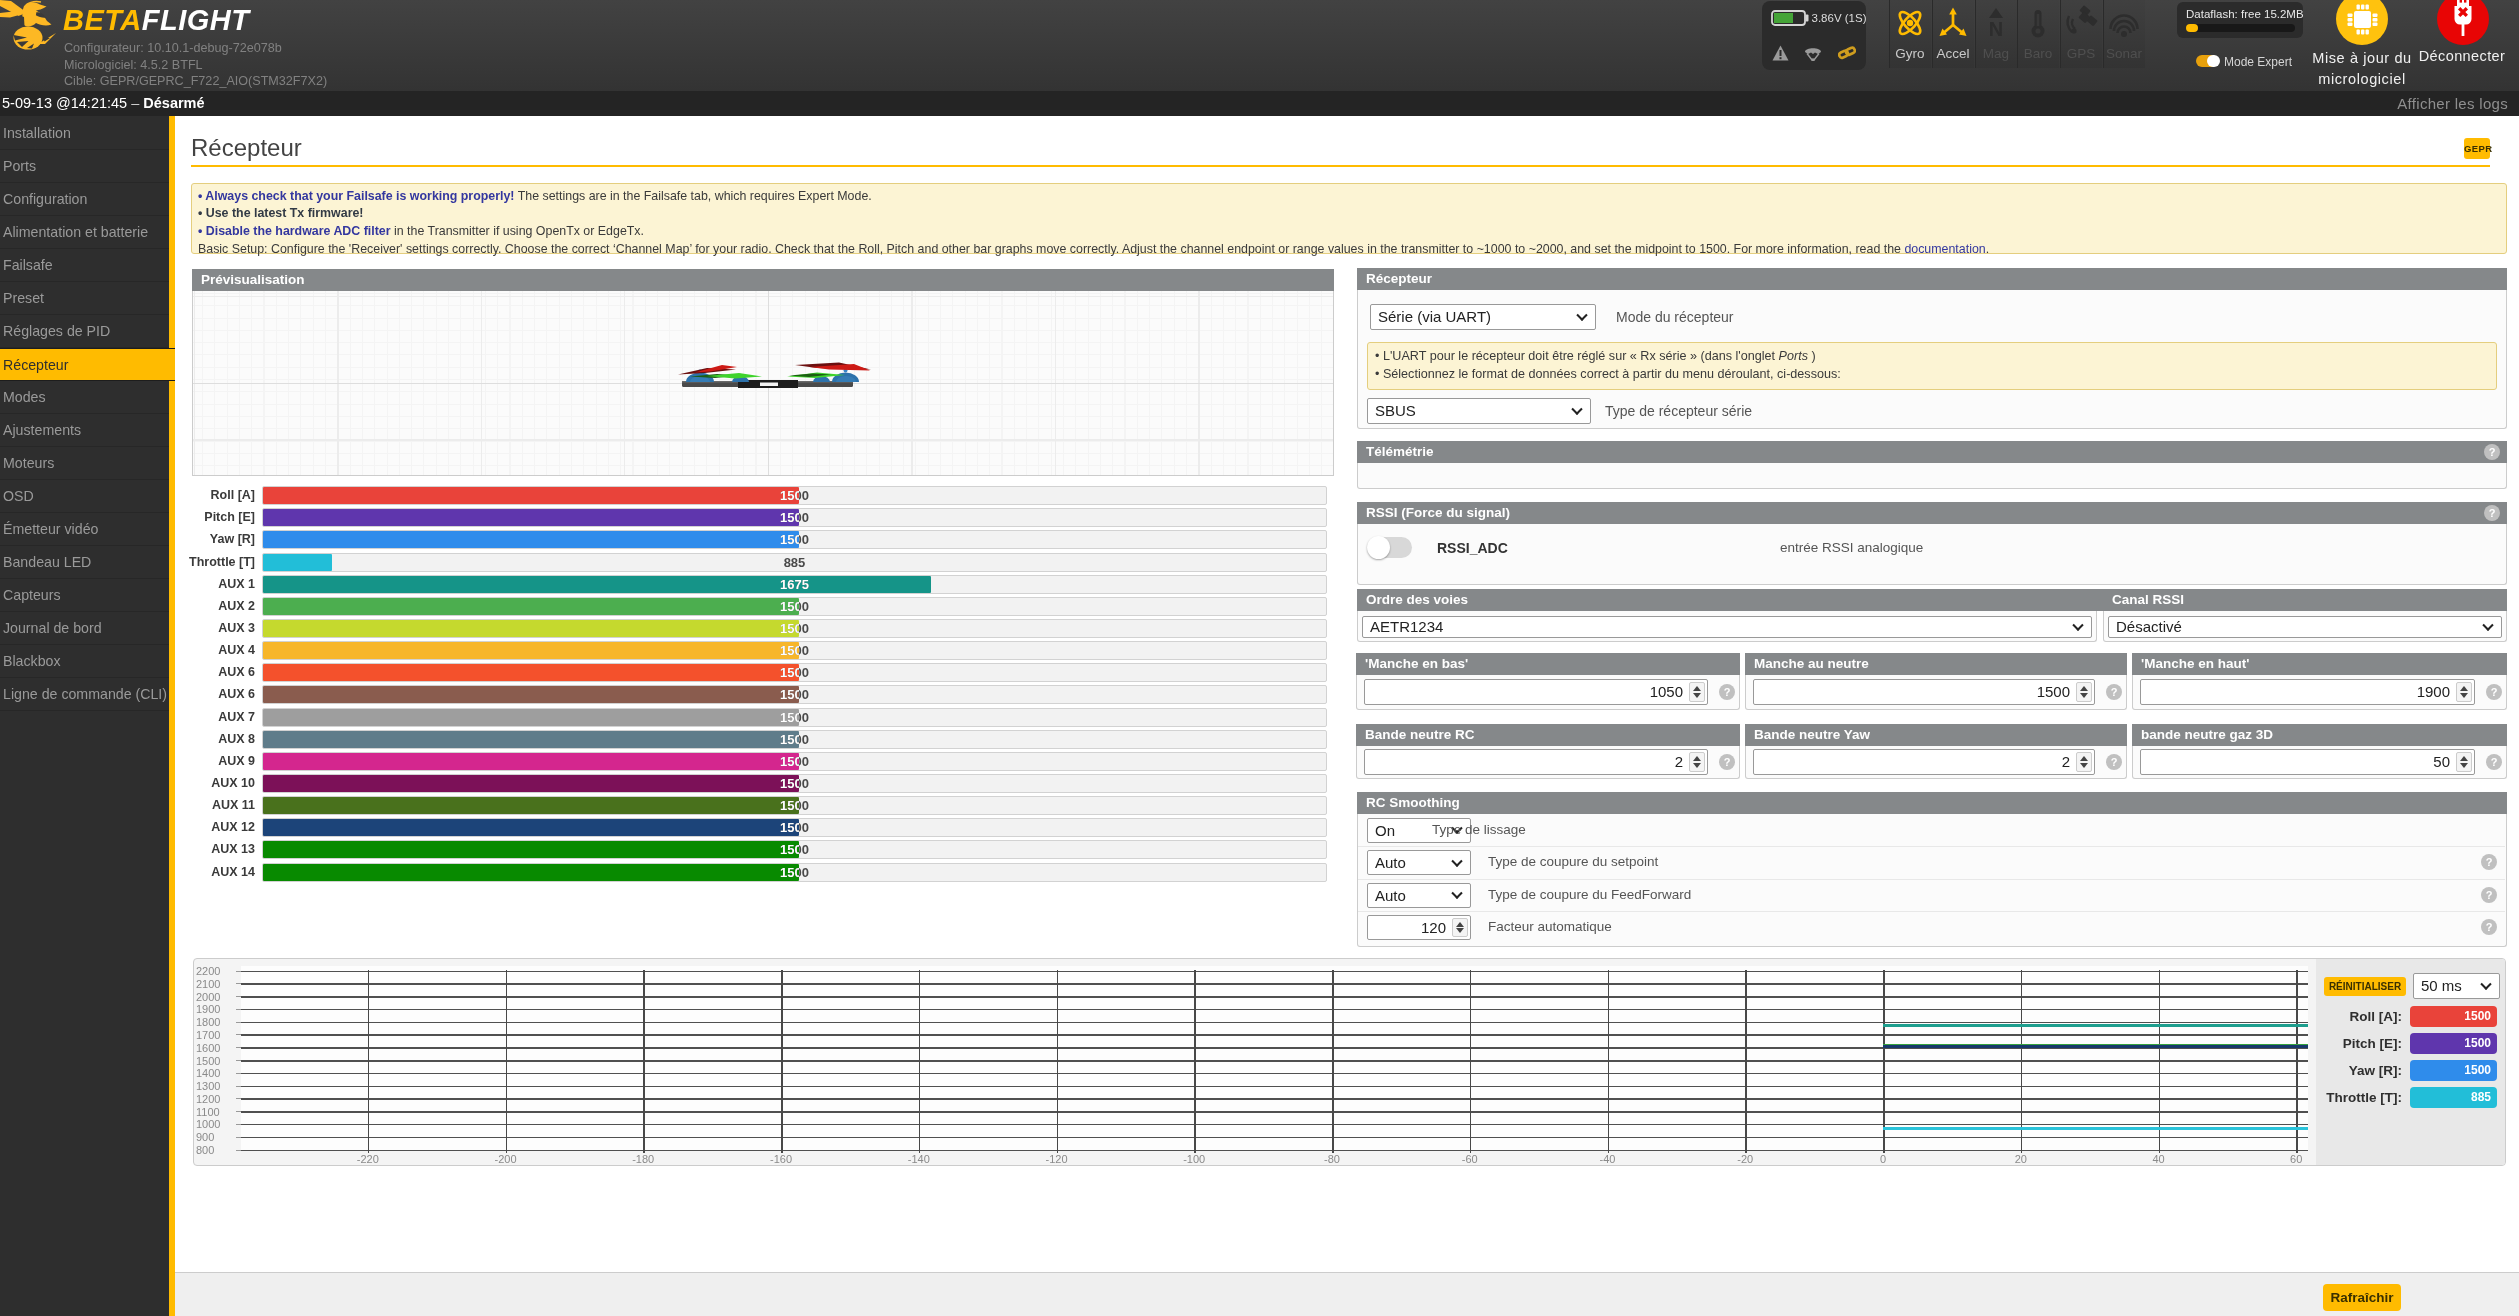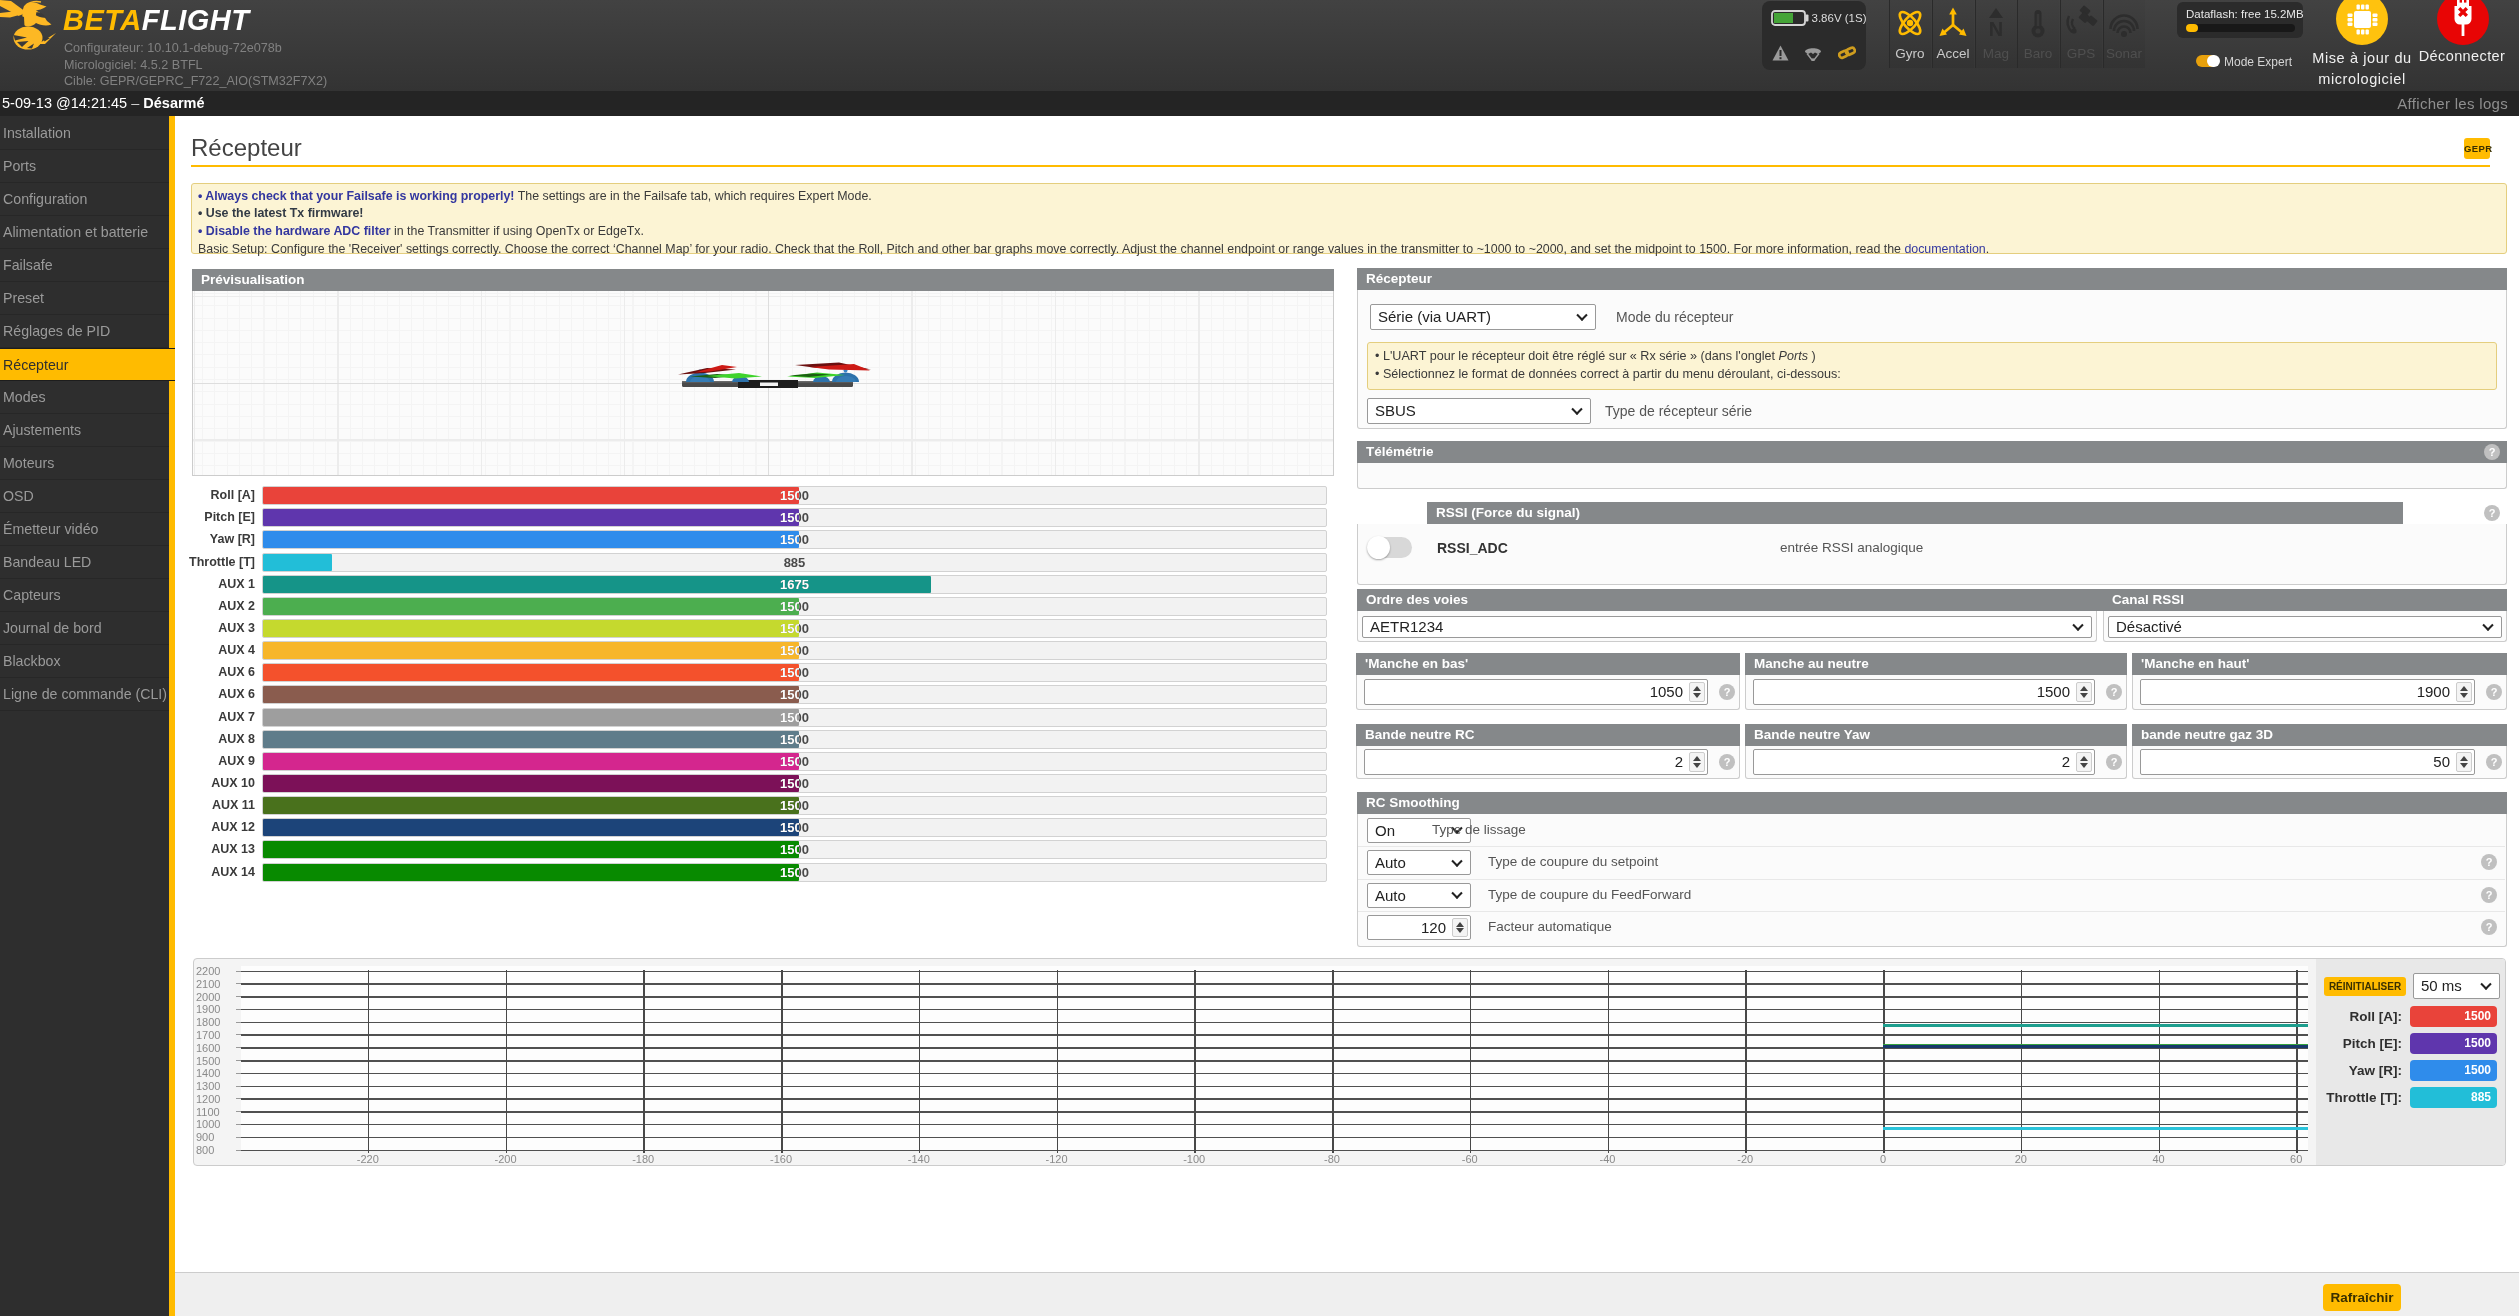--- a/index.html
+++ b/index.html
@@ -379,21 +379,21 @@
 <div class="pbody" style="left:1357px;top:290px;width:1150px;height:139px"></div>
 <div class="sel" style="left:1370px;top:304px;width:226px;height:26px;line-height:24px;font-size:15px">Série (via UART)<div class="chev"></div></div>
 <div class="abs" style="left:1616px;top:309px;font-size:14px;color:#555">Mode du récepteur</div>
 <div class="abs" style="left:1367px;top:342px;width:1130px;height:48px;background:#fcf4d4;border:1px solid #e4ce7e;border-radius:3px"></div>
 <div class="abs" style="left:1375px;top:348px;font-size:12.6px;line-height:17.7px;color:#3a3a3a">• L'UART pour le récepteur doit être réglé sur « Rx série » (dans l'onglet <i>Ports</i> )<br>• Sélectionnez le format de données correct à partir du menu déroulant, ci-dessous:</div>
 <div class="sel" style="left:1367px;top:398px;width:224px;height:26px;line-height:24px;font-size:15px">SBUS<div class="chev"></div></div>
 <div class="abs" style="left:1605px;top:403px;font-size:14px;color:#555">Type de récepteur série</div>
 <div class="phead" style="left:1357px;top:441px;width:1150px">Télémétrie</div>
 <div class="help" style="left:2484px;top:444px">?</div>
 <div class="pbody" style="left:1357px;top:463px;width:1150px;height:26px"></div>
-<div class="phead" style="left:1427px;top:502px;width:976px">RSSI (Force du signal)</div>
+<div class="phead" style="left:1357px;top:502px;width:1150px">RSSI (Force du signal)</div>
 <div class="help" style="left:2484px;top:505px">?</div>
 <div class="pbody" style="left:1357px;top:524px;width:1150px;height:61px"></div>
 <div class="abs" style="left:1367px;top:537px;width:45px;height:21px;background:#d8d8d8;border-radius:11px"></div>
 <div class="abs" style="left:1367px;top:536px;width:23px;height:23px;background:#fff;border-radius:50%;box-shadow:0 1px 2px rgba(0,0,0,0.35)"></div>
 <div class="abs" style="left:1437px;top:540px;font-size:14px;font-weight:bold;color:#333">RSSI_ADC</div>
 <div class="abs" style="left:1780px;top:540px;font-size:13.5px;color:#555">entrée RSSI analogique</div>
 <div class="phead" style="left:1357px;top:589px;width:800px">Ordre des voies</div>
 <div class="pbody" style="left:1357px;top:611px;width:740px;height:31px"></div>
 <div class="sel" style="left:1362px;top:616px;width:730px;height:22px;line-height:20px;font-size:15px">AETR1234<div class="chev"></div></div>
 <div class="phead" style="left:2103px;top:589px;width:404px">Canal RSSI</div>

